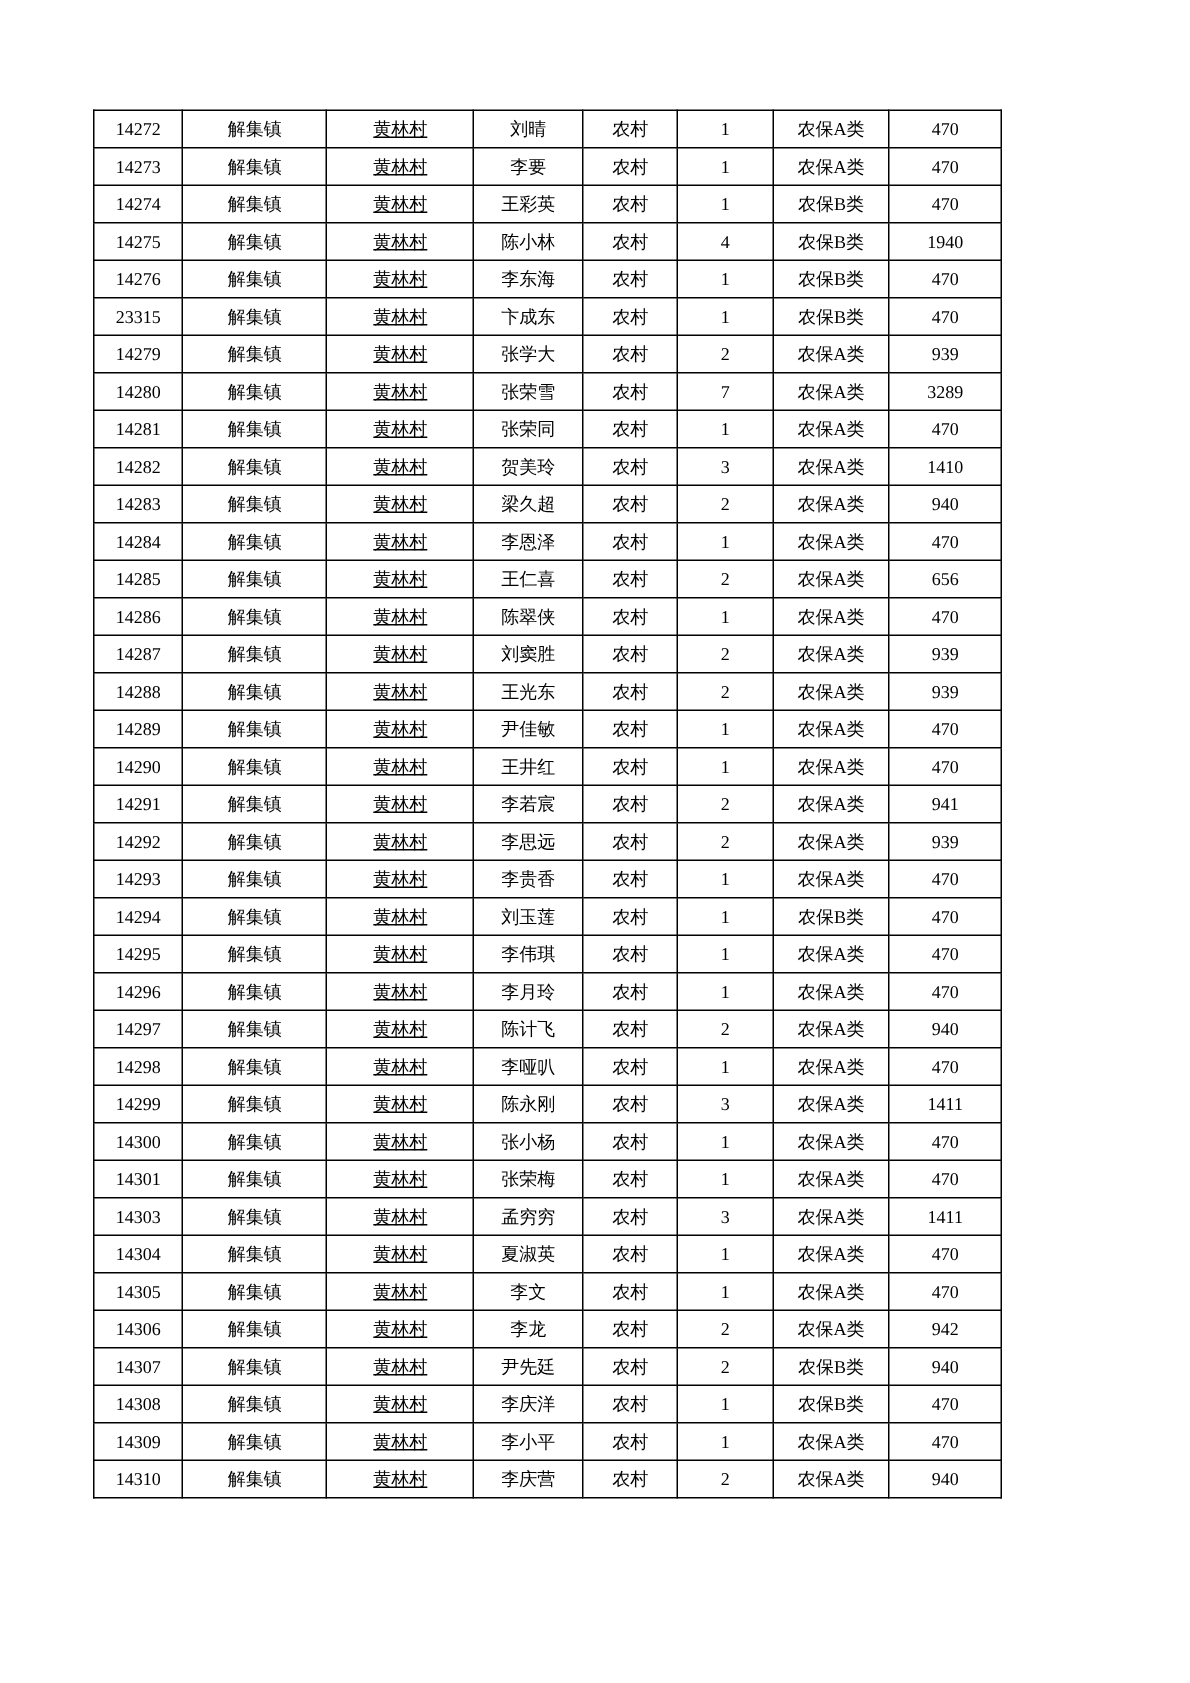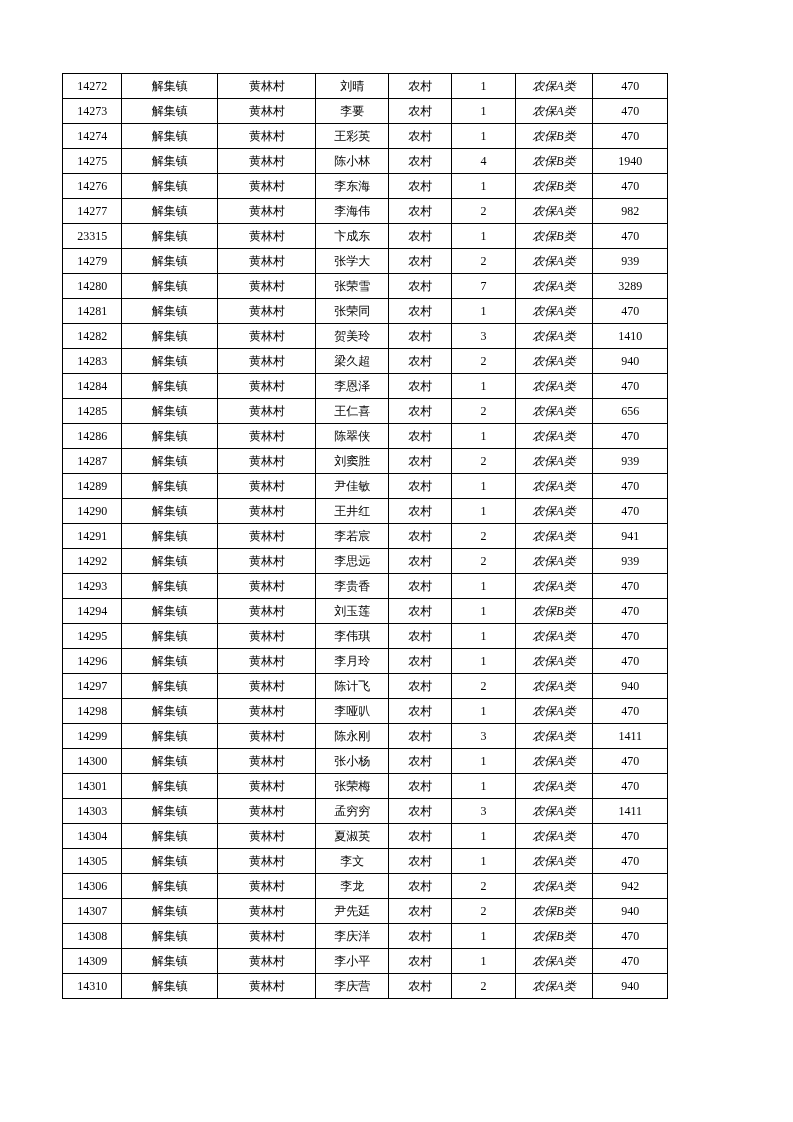--- a/index.html
+++ b/index.html
@@ -30,25 +30,25 @@
     padding: 0 2px;
     text-align: center;
     vertical-align: middle;
     font-size: 12px;
     line-height: 24px;
     white-space: nowrap;
     overflow: hidden;
   }
   .col0 { width: 58px; margin-top: 32px; }
   .col1 { width: 94px; }
-  .col2 { width: 96px; }
+  .col2 { width: 96px; text-decoration: underline; }
   .col3 { width: 71px; }
   .col4 { width: 62px; }
   .col5 { width: 62px; }
-  .col6 { width: 76px; font-style: italic; }
+  .col6 { width: 76px; }
   .col7 { width: 73px; }
 </style>
 </head>
 <body>
 
 <div class="page">
   <table class="data-table">
     <colgroup>
       <col class="col0">
         <col class="col1">
@@ -104,30 +104,20 @@
           <td class="col0">14276</td>
           <td class="col1">解集镇</td>
           <td class="col2">黄林村</td>
           <td class="col3">李东海</td>
           <td class="col4">农村</td>
           <td class="col5">1</td>
           <td class="col6">农保B类</td>
           <td class="col7">470</td>
         </tr>
         <tr>
-          <td class="col0">14277</td>
-          <td class="col1">解集镇</td>
-          <td class="col2">黄林村</td>
-          <td class="col3">李海伟</td>
-          <td class="col4">农村</td>
-          <td class="col5">2</td>
-          <td class="col6">农保A类</td>
-          <td class="col7">982</td>
-        </tr>
-        <tr>
           <td class="col0">23315</td>
           <td class="col1">解集镇</td>
           <td class="col2">黄林村</td>
           <td class="col3">卞成东</td>
           <td class="col4">农村</td>
           <td class="col5">1</td>
           <td class="col6">农保B类</td>
           <td class="col7">470</td>
         </tr>
         <tr>
@@ -208,20 +198,30 @@
           <td class="col4">农村</td>
           <td class="col5">1</td>
           <td class="col6">农保A类</td>
           <td class="col7">470</td>
         </tr>
         <tr>
           <td class="col0">14287</td>
           <td class="col1">解集镇</td>
           <td class="col2">黄林村</td>
           <td class="col3">刘窦胜</td>
+          <td class="col4">农村</td>
+          <td class="col5">2</td>
+          <td class="col6">农保A类</td>
+          <td class="col7">939</td>
+        </tr>
+        <tr>
+          <td class="col0">14288</td>
+          <td class="col1">解集镇</td>
+          <td class="col2">黄林村</td>
+          <td class="col3">王光东</td>
           <td class="col4">农村</td>
           <td class="col5">2</td>
           <td class="col6">农保A类</td>
           <td class="col7">939</td>
         </tr>
         <tr>
           <td class="col0">14289</td>
           <td class="col1">解集镇</td>
           <td class="col2">黄林村</td>
           <td class="col3">尹佳敏</td>

